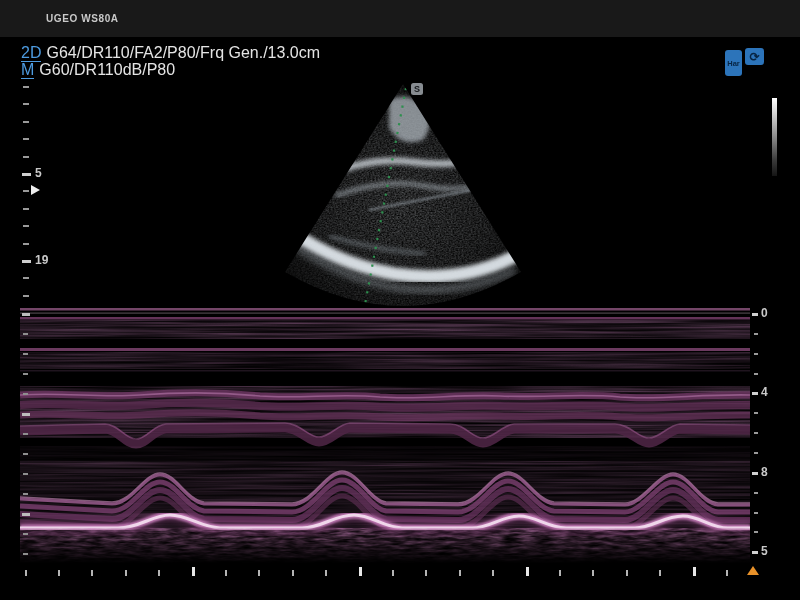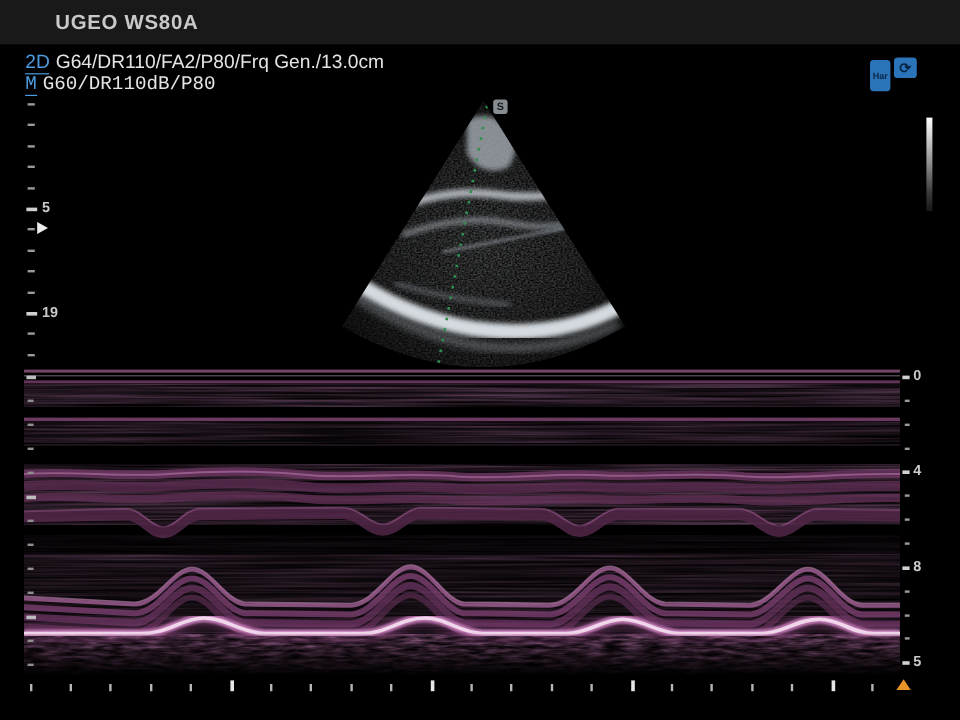--- a/index.html
+++ b/index.html
@@ -1,20 +1,20 @@
 <!DOCTYPE html>
 <html><head>
 <meta charset="utf-8">
 <style>
   html,body{margin:0;padding:0;background:#000;}
   .screen{position:relative;width:800px;height:600px;background:#000;overflow:hidden;
           font-family:"Liberation Sans",sans-serif;}
   .topbar{position:absolute;left:0;top:0;width:800px;height:37px;background:#191919;
           display:flex;align-items:center;}
-  .topbar .title{margin-left:46px;font-size:17px;font-weight:bold;letter-spacing:.6px;color:#c9c9c9;}
+  .topbar .title{margin-left:46px;font-size:10px;font-weight:bold;letter-spacing:.6px;color:#c9c9c9;}
   .status-line{position:absolute;left:21px;height:16px;font-size:16px;color:#e4e4e4;white-space:nowrap;}
   .status-line .mode{color:#4d9be0;border-bottom:1.5px solid #4d9be0;margin-right:5px;font-weight:500;}
   .badge{position:absolute;background:#2c74ba;border-radius:3px;color:#072544;
          display:flex;align-items:center;justify-content:center;font-weight:bold;}
   .badge-har{left:725px;top:50px;width:17px;height:26px;font-size:7.5px;}
   .badge-rotate{left:745px;top:48px;width:19px;height:17px;font-size:12px;}
   .graybar{position:absolute;left:772px;top:98px;width:5px;height:78px;
            background:linear-gradient(#ffffff 0%,#d8d8d8 18%,#8a8a8a 50%,#3a3a3a 80%,#151515 100%);}
   .orient-marker{position:absolute;left:411px;top:83px;width:12px;height:12px;background:#878c91;
            border-radius:2.5px;color:#14171a;font-size:9px;font-weight:bold;
@@ -43,21 +43,21 @@
 
 <div class="screen">
 
   <div class="topbar">
     <span class="title">UGEO WS80A</span>
   </div>
 
   <div class="status-line" style="top:44px;">
     <span class="mode">2D</span><span class="params">G64/DR110/FA2/P80/Frq Gen./13.0cm</span>
   </div>
-  <div class="status-line" style="top:61px;font-family:Liberation Mono, monospace;">
+  <div class="status-line" style="top:61px;">
     <span class="mode">M</span><span class="params">G60/DR110dB/P80</span>
   </div>
 
   <div class="badge badge-har">
     <span>Har</span>
   </div>
   <div class="badge badge-rotate">
     <span>⟳</span>
   </div>
 

